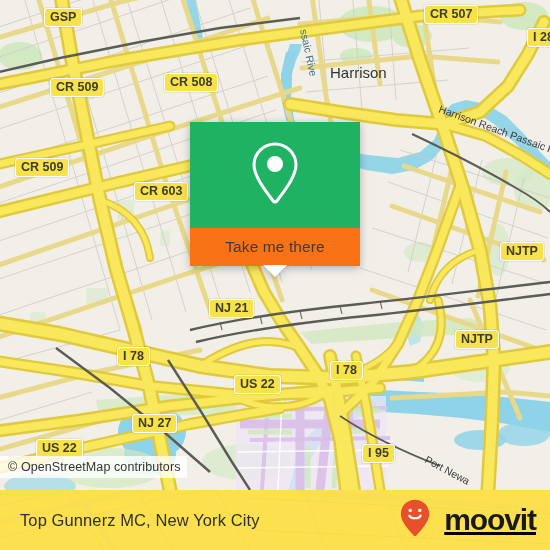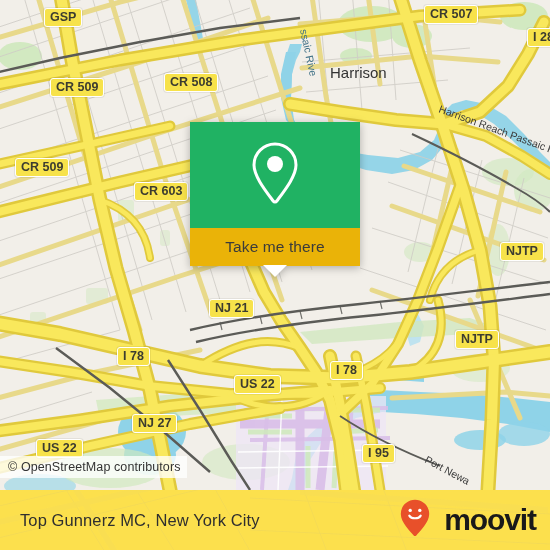--- a/index.html
+++ b/index.html
@@ -60,21 +60,21 @@
   }
   #popup-top {
     height: 106px;
     background: #20b263;
     display: flex;
     align-items: center;
     justify-content: center;
   }
   #popup-bottom {
     height: 38px;
-    background: #eab308;
+    background: #f97316;
     display: flex;
     align-items: center;
     justify-content: center;
     position: relative;
     text-align: right;
   }
   #popup-label {
     font-size: 15.5px;
     color: #3b3b3b;
     letter-spacing: 0.1px;
@@ -117,20 +117,21 @@
     white-space: nowrap;
   }
   #brand {
     position: absolute;
     right: 14px;
     top: 50%;
     transform: translateY(-50%);
     display: flex;
     align-items: center;
     gap: 14px;
+    text-decoration: underline;
   }
   #brand-word {
     font-size: 30px;
     font-weight: bold;
     color: #19191a;
     letter-spacing: -1.1px;
     line-height: 1;
   }
 </style>
 </head>

